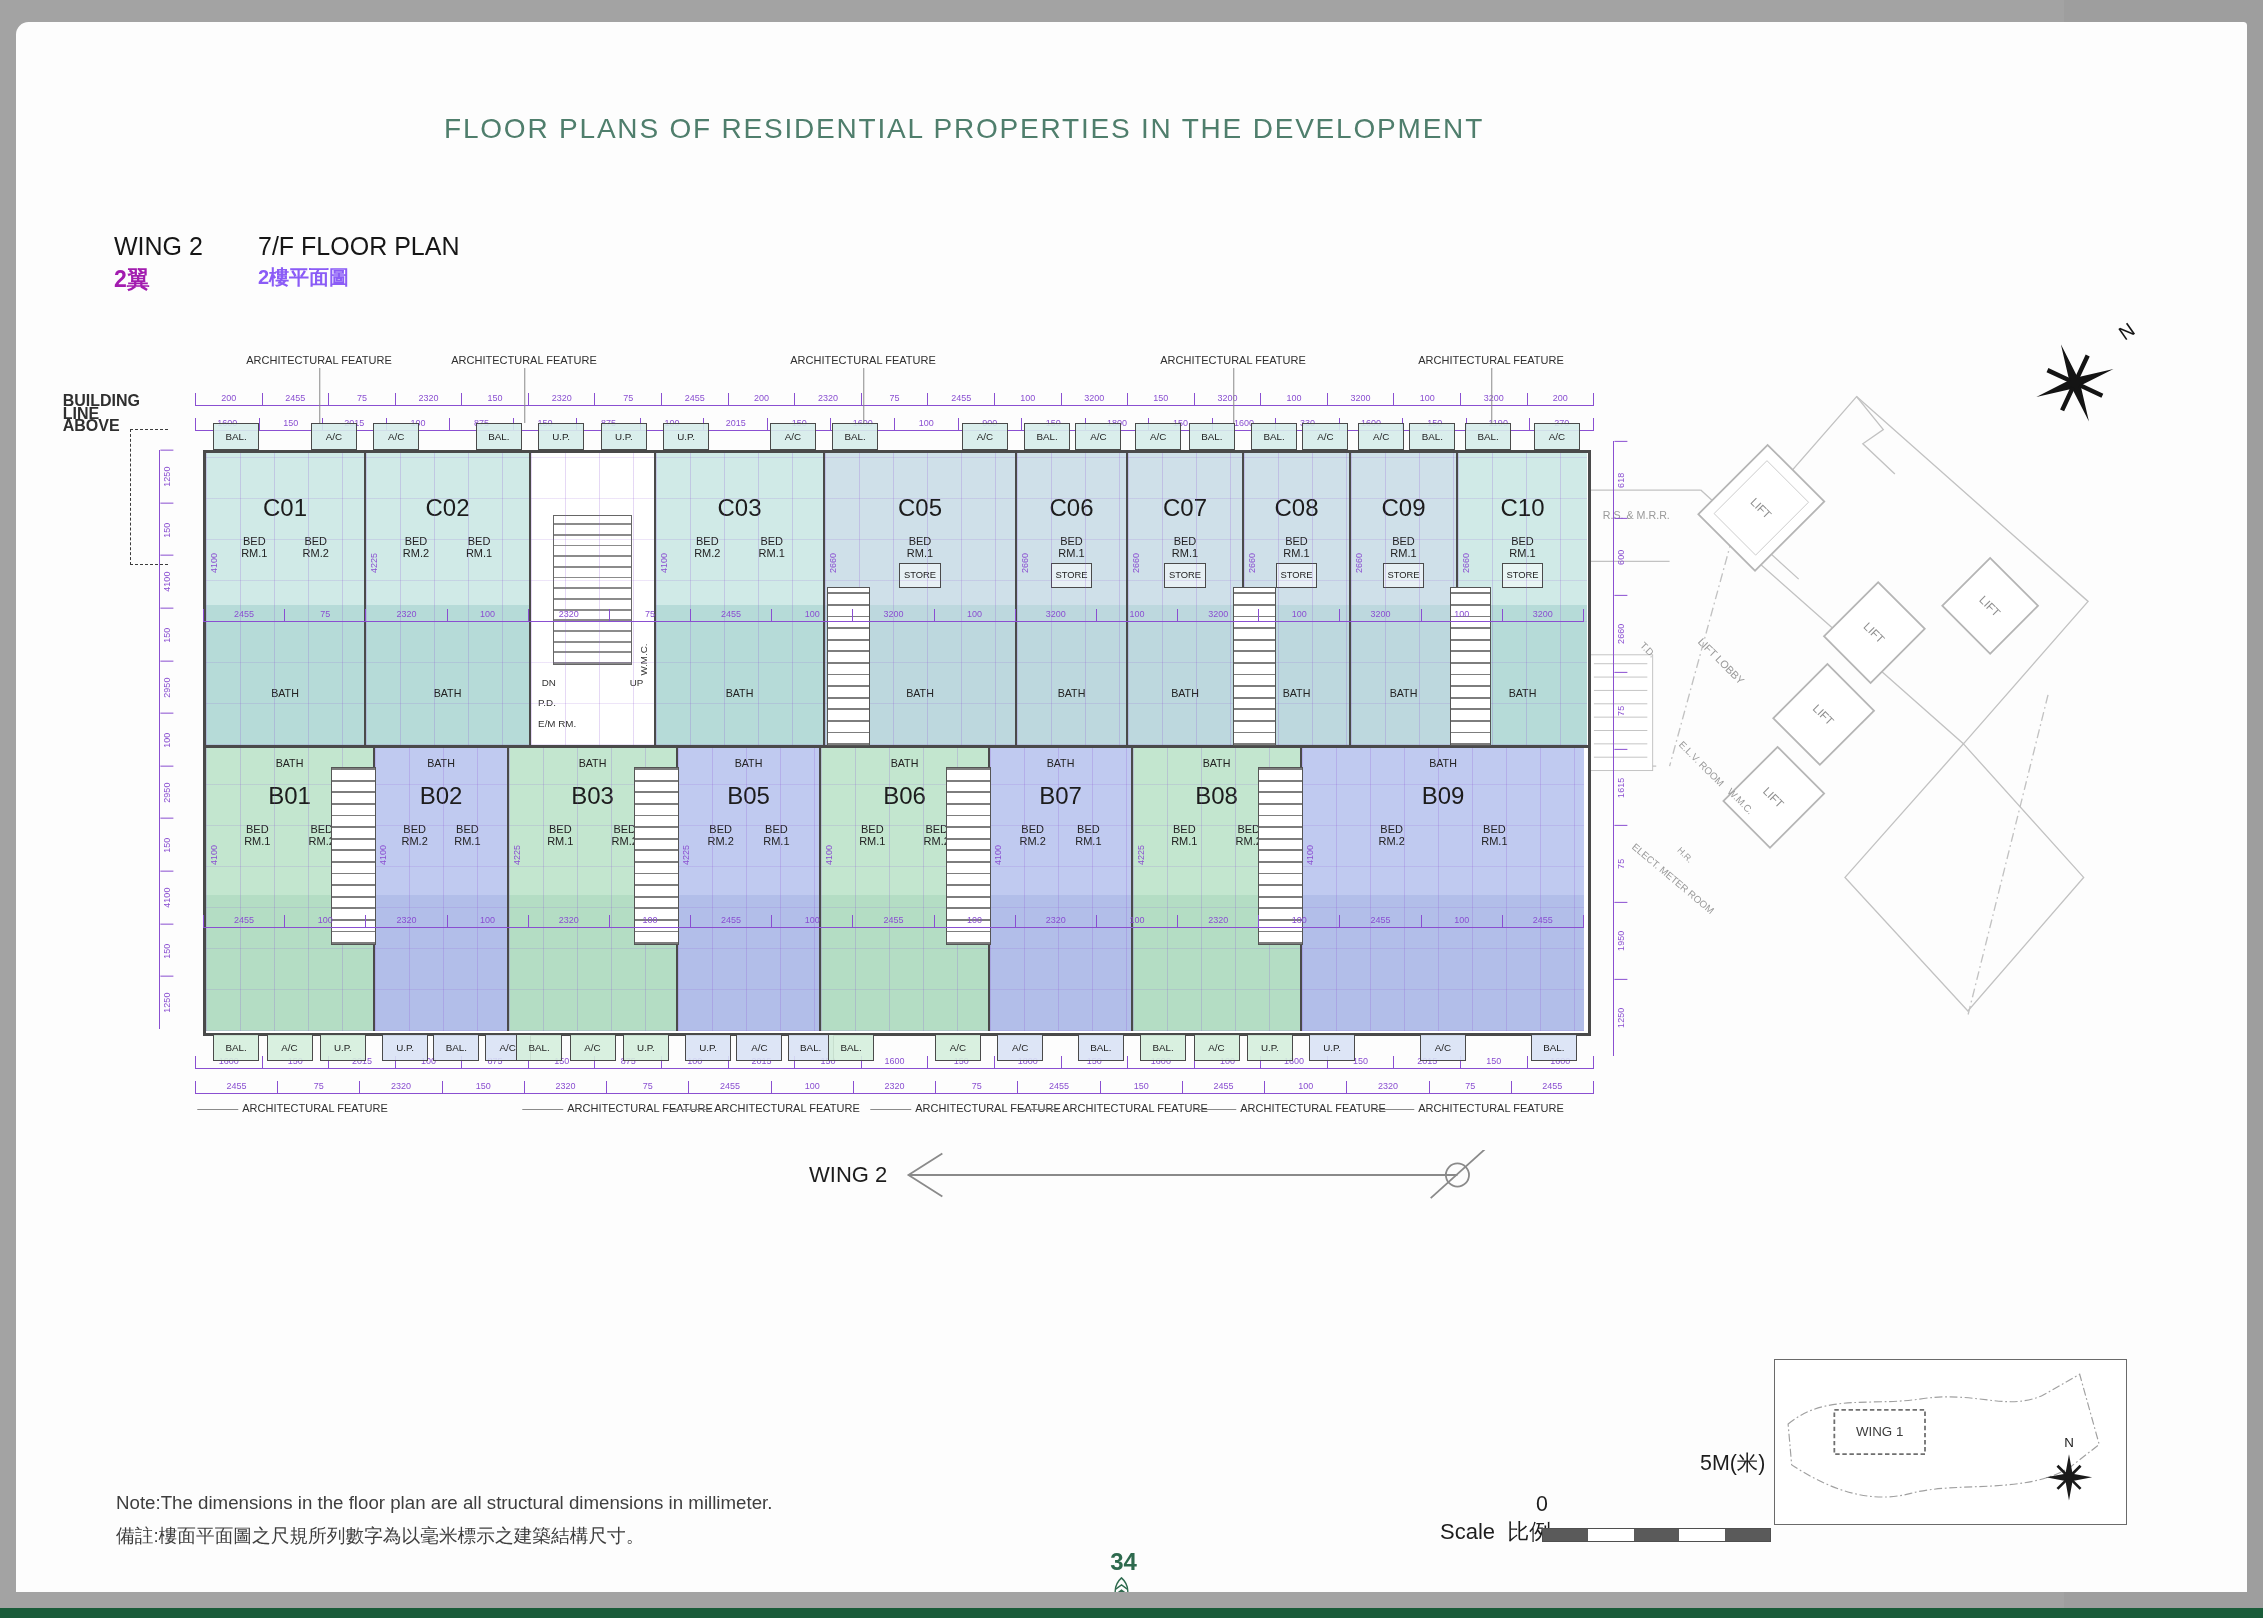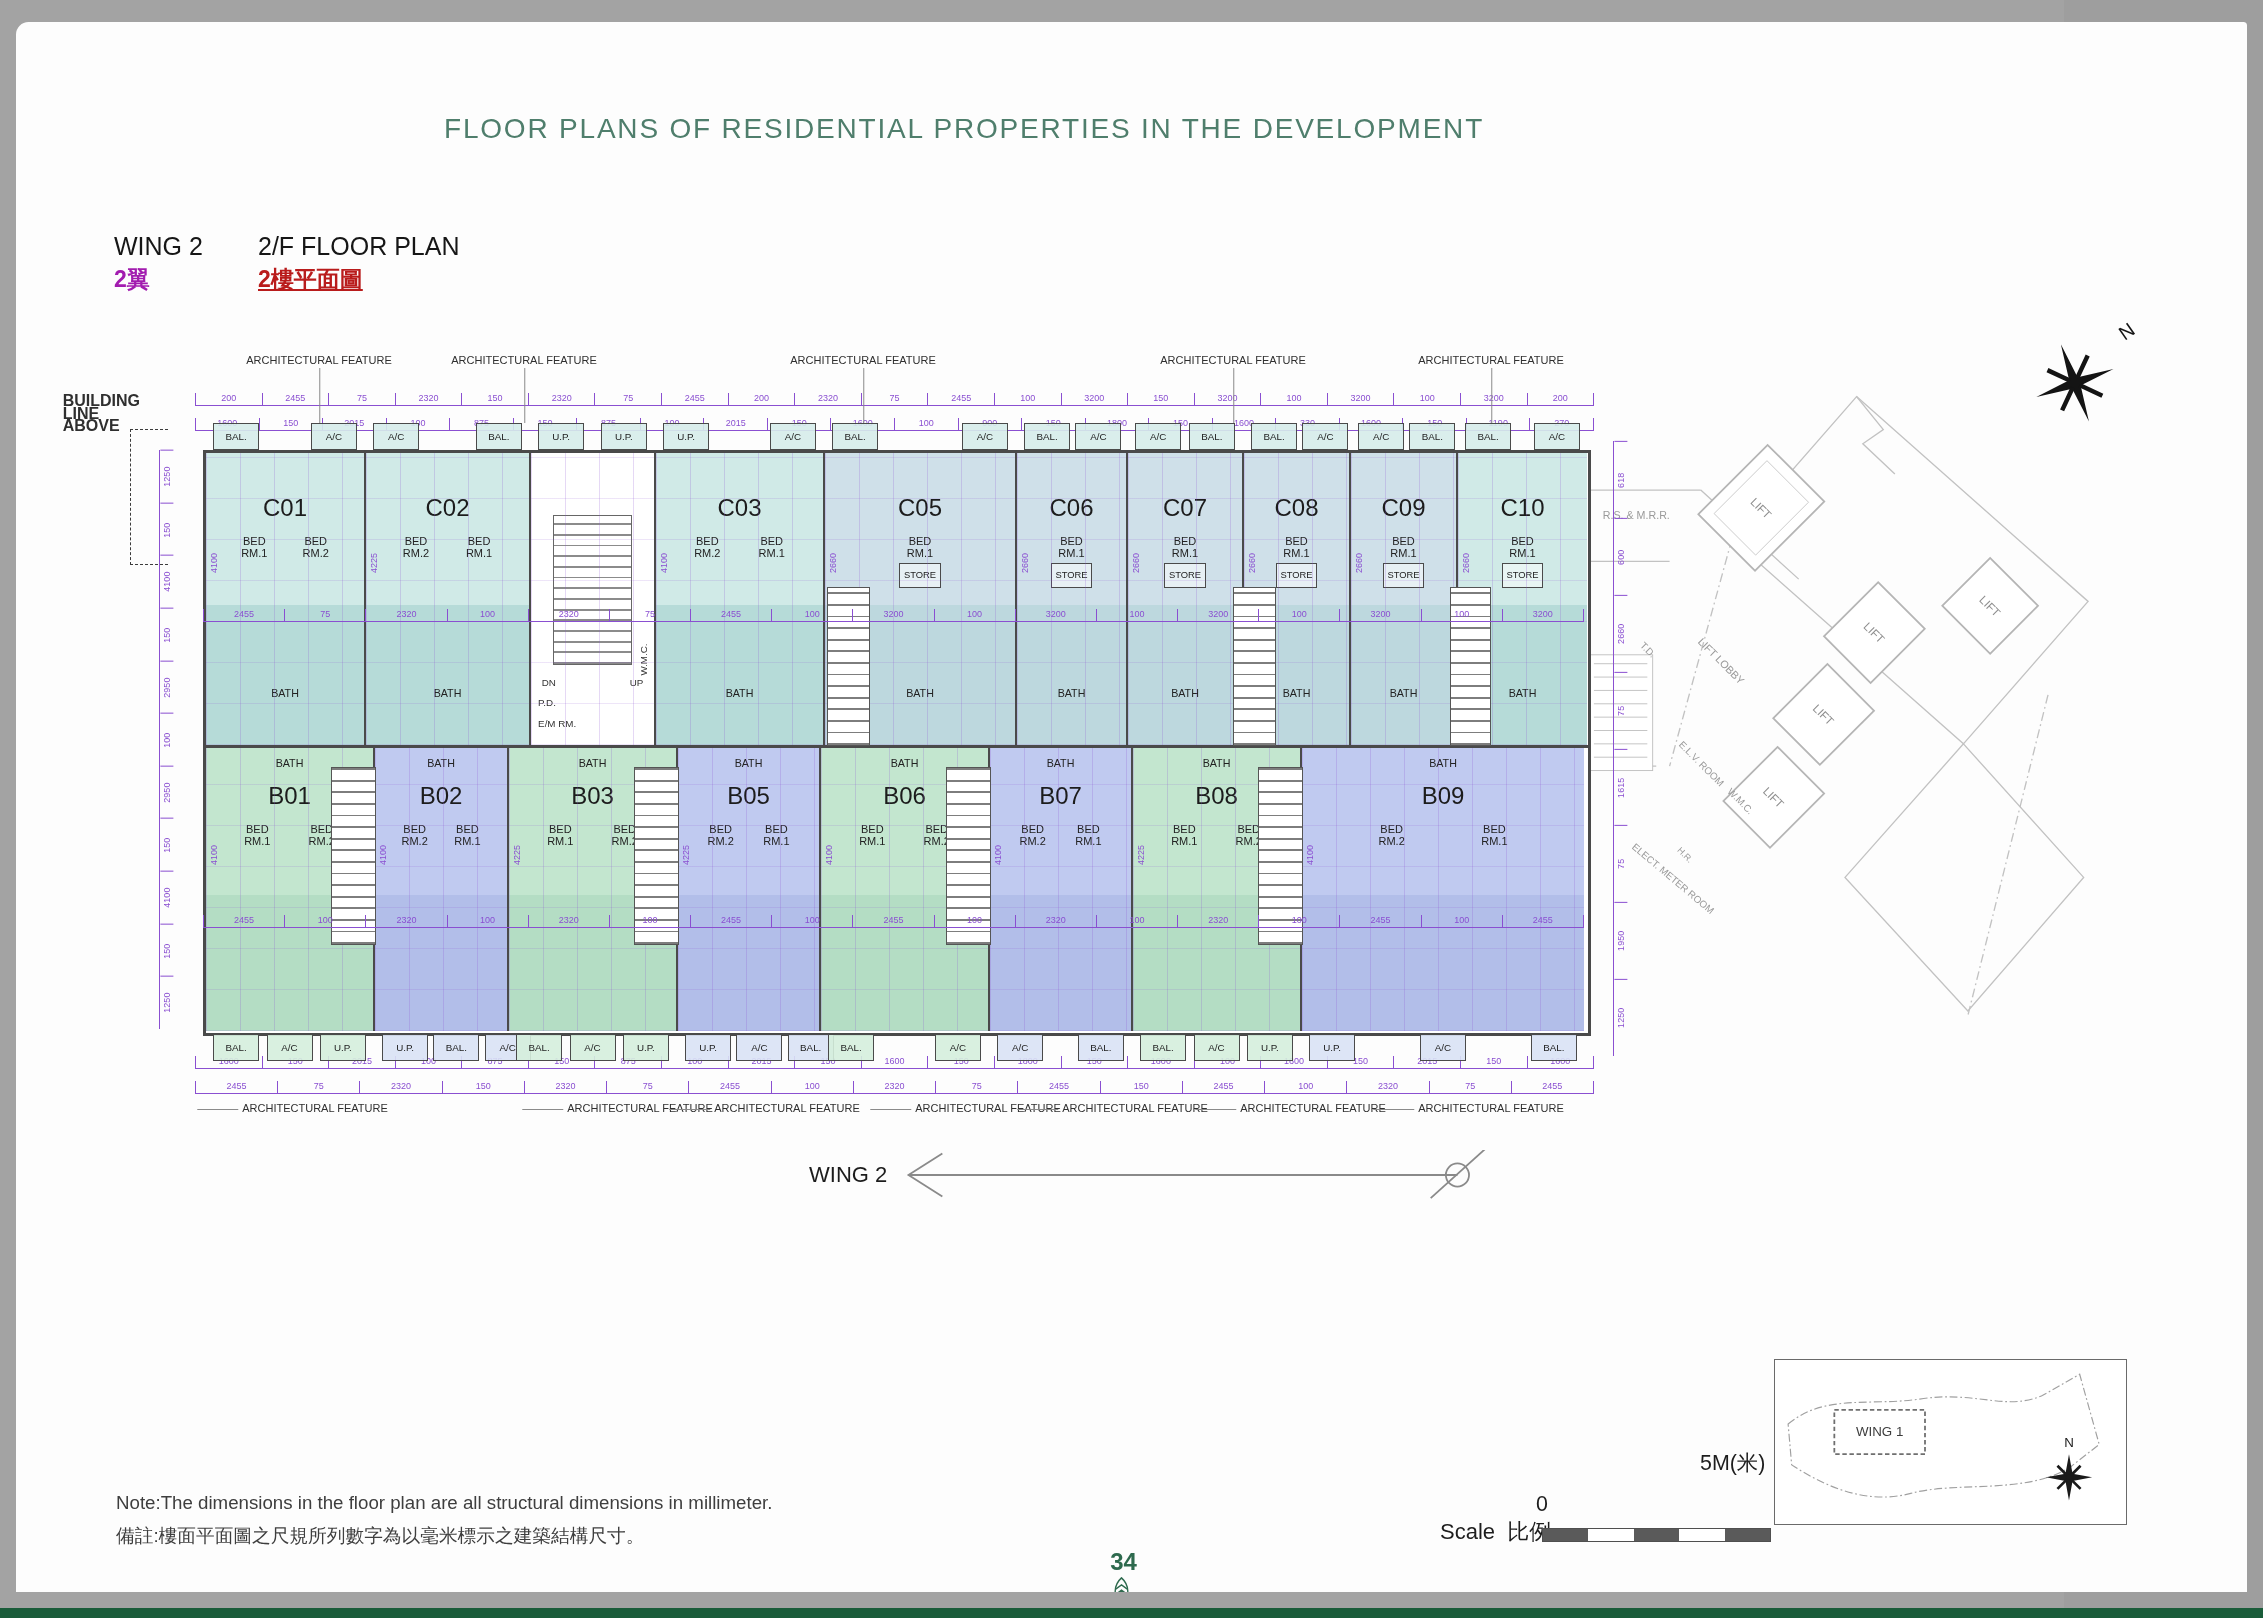--- a/index.html
+++ b/index.html
@@ -7,21 +7,21 @@
   #canvas{position:relative;width:2064px;height:1618px;background:#a3a3a3;}
   #page{position:absolute;left:16px;top:22px;width:2231px;height:1570px;background:#fdfdfd;
     border-radius:12.5px 3.6px 0 0;overflow:hidden;}
   #band-green{position:absolute;left:0;bottom:0;width:2263px;height:9.8px;background:#1a5c3a;}
   
   .title-en{position:absolute;left:428px;top:91px;font-size:28px;letter-spacing:1.8px;color:#4f7e6c;}
   .title-zh{position:absolute;left:428px;top:127px;font-size:28px;font-weight:bold;letter-spacing:11.6px;color:#4f7e6c;}
   .wing-en{position:absolute;left:98px;top:210px;font-size:25px;color:#161616;}
   .wing-zh{position:absolute;left:98px;top:242px;font-size:23px;font-weight:bold;color:#a21caf;}
   .floor-en{position:absolute;left:242px;top:210px;font-size:25px;color:#161616;}
-  .floor-zh{position:absolute;left:242px;top:242px;font-size:23px;font-weight:bold;color:#b91c1c;text-decoration:underline;}
+  .floor-zh{position:absolute;left:242px;top:242px;font-size:20px;font-weight:bold;color:#8b5cf6;}
   
   #plan{position:absolute;left:36px;top:321px;width:2041px;height:806px;}
   .dimstrip{position:absolute;display:flex;border-bottom:0.9px solid #8a4fd1;height:11.6px;}
   .dimstrip>span{flex:1;text-align:center;font-size:9px;line-height:10.7px;color:#8a4fd1;border-left:0.9px solid #8a4fd1;overflow:hidden;}
   .dimstrip>span:last-child{border-right:0.9px solid #8a4fd1;}
   .vstrip{position:absolute;display:flex;flex-direction:column;border-left:0.9px solid #8a4fd1;width:13.4px;}
   .vstrip>span{flex:1;font-size:9px;color:#8a4fd1;writing-mode:vertical-rl;transform:rotate(180deg);
     display:flex;align-items:center;justify-content:center;border-bottom:0.9px solid #8a4fd1;}
   .archlabel{position:absolute;transform:translateX(-50%);font-size:11px;color:#2f2f2f;white-space:nowrap;}
   .archlabel .lead{position:absolute;left:50%;top:14.3px;width:0.9px;background:#8a8a8a;}
@@ -84,21 +84,21 @@
 </head>
 <body>
 
 <div id="canvas">
   <div id="page">
 
     <div class="title-en">FLOOR PLANS OF RESIDENTIAL PROPERTIES IN THE DEVELOPMENT</div>
 
     <div class="wing-en">WING 2</div>
     <div class="wing-zh">2翼</div>
-    <div class="floor-en">2/F FLOOR PLAN</div>
+    <div class="floor-en">7/F FLOOR PLAN</div>
     <div class="floor-zh">2樓平面圖</div>
 
     <div id="plan">
 
       <svg id="commonsvg" width="512" height="677" viewBox="0 0 575 760">
         <g stroke="#c2c2c2" fill="none" stroke-width="1.5">
           <path d="M305,5 L565,235 L425,395 L165,165 Z"></path>
           <path d="M425,395 L560,545 L430,695 L292,545 Z"></path>
           <path d="M305,5 L335,42 L312,58 L348,92"></path>
           <path d="M0,110 H130 M0,190 H95 M0,300 H70 M0,420 H80 M130,110 L240,210"></path>

